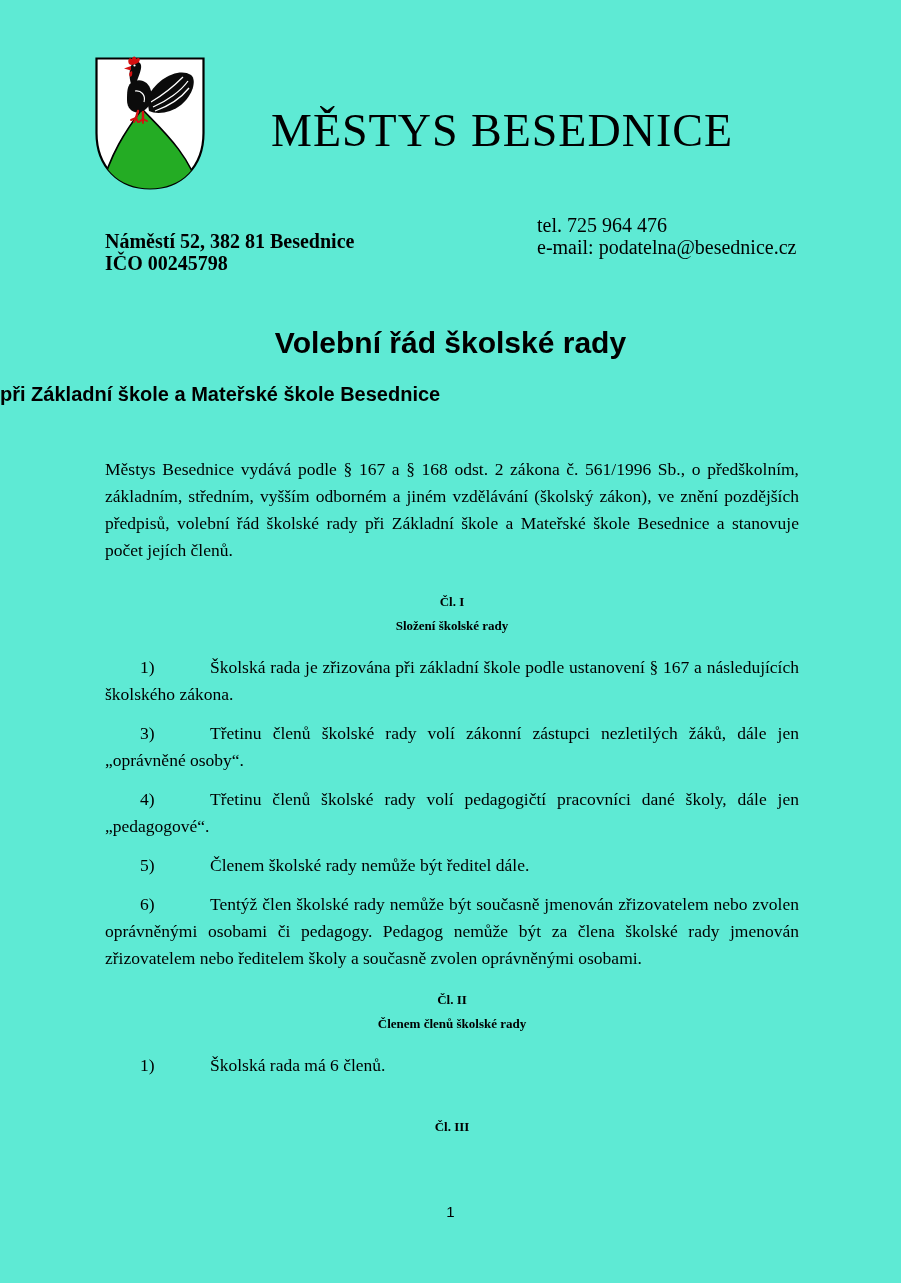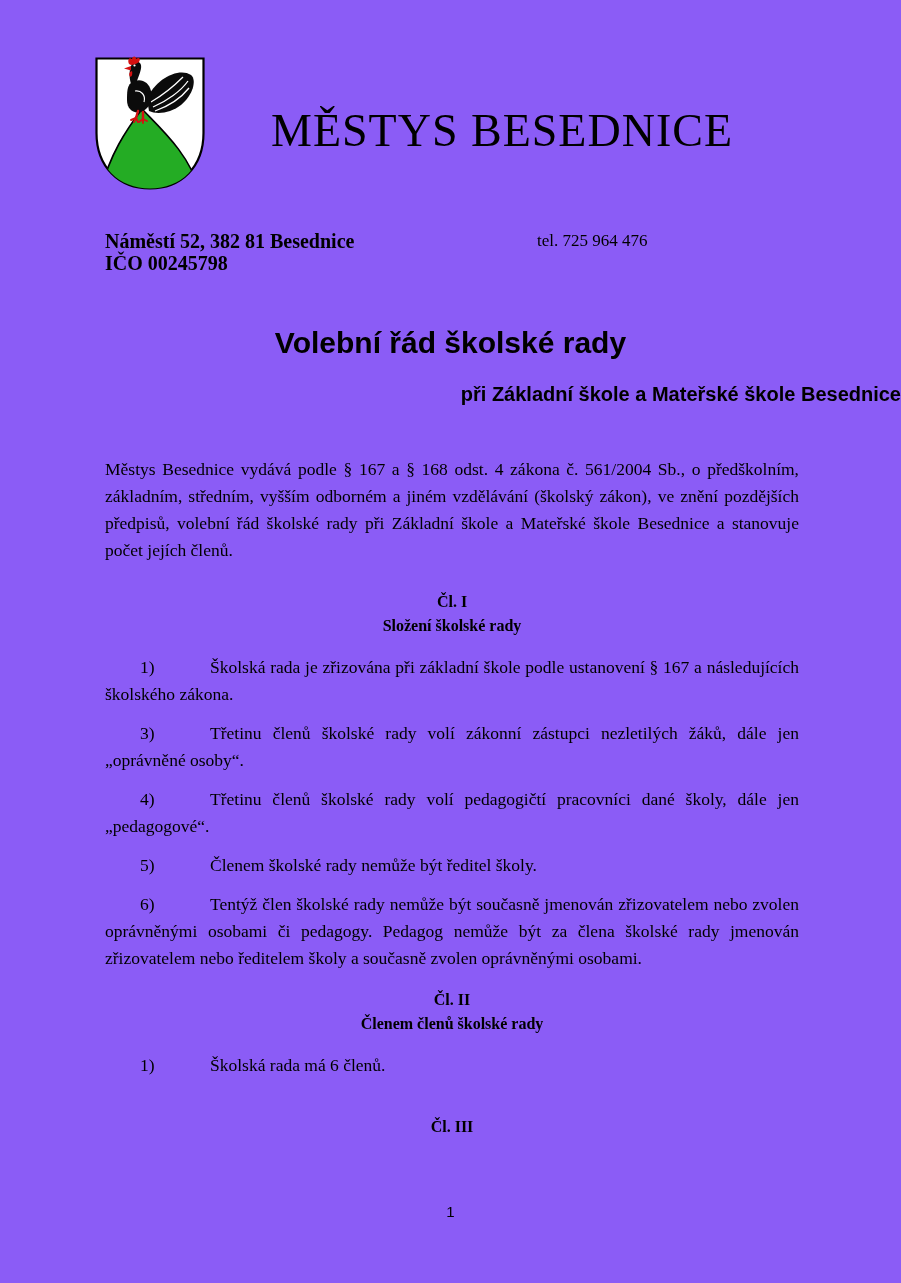--- a/index.html
+++ b/index.html
@@ -4,61 +4,61 @@
 <style>
   * { margin:0; padding:0; box-sizing:border-box; }
   html,body { background:#ffffff; }
   body {
     width:901px; height:1283px;
     font-family:"Liberation Serif", serif;
     color:#000;
     position:relative;
     overflow:hidden;
   }
-  .page { position:absolute; inset:0; background:#8b5cf6; }
+  .page { position:absolute; inset:0; background:#5eead4; }
 
   
   .coat { position:absolute; left:93px; top:55px; width:114px; height:137px; }
   .org-name {
     position:absolute; left:222px; top:104px; width:560px;
     font-family:"Liberation Serif", serif;
     font-size:46px; letter-spacing:1px; text-align:center; white-space:nowrap;
   }
 
   
   .contact-left {
     position:absolute; left:105px; top:230px;
     font-size:20px; font-weight:bold; line-height:22px;
   }
   .contact-right {
-    position:absolute; left:537px; top:230px;
-    font-size:17px; line-height:22px;
+    position:absolute; left:537px; top:214px;
+    font-size:20px; line-height:22px;
   }
 
   
   .doc-title {
     position:absolute; left:0; right:0; top:326px;
     text-align:center; font-family:"Liberation Sans", sans-serif;
     font-weight:bold; font-size:30px;
   }
   .doc-subtitle {
     position:absolute; left:0; right:0; top:383px;
-    text-align:right; font-family:"Liberation Sans", sans-serif;
+    text-align:left; font-family:"Liberation Sans", sans-serif;
     font-weight:bold; font-size:20px;
   }
 
   
   .content {
     position:absolute; left:105px; top:456px; width:694px;
     font-size:17.5px; line-height:27px;
   }
   .intro { text-align:justify; }
   .article-head {
     text-align:center; font-weight:bold;
-    font-size:16px; line-height:24px;
+    font-size:13px; line-height:24px;
     margin-top:26px; margin-bottom:16px;
   }
   .article-head.art2 { margin-top:16px; margin-bottom:16px; }
   .article-head.art3 { margin-top:36px; }
   p.item { text-align:justify; text-indent:35px; margin-top:12px; }
   p.item .num { display:inline-block; width:70px; text-indent:0; }
 
   
   .page-number {
     position:absolute; left:0; right:0; top:1203px;
@@ -112,38 +112,39 @@
   </svg>
 
   <div class="org-name">MĚSTYS BESEDNICE</div>
 
   <div class="contact-left">
     <div>Náměstí 52, 382 81 Besednice</div>
     <div>IČO 00245798</div>
   </div>
   <div class="contact-right">
     <div>tel. 725 964 476</div>
+    <div>e-mail: podatelna@besednice.cz</div>
   </div>
 
   <div class="doc-title">Volební řád školské rady</div>
   <div class="doc-subtitle">při Základní škole a Mateřské škole Besednice</div>
 
   <div class="content">
 
-    <p class="intro">Městys Besednice vydává podle § 167 a § 168 odst. 4 zákona č. 561/2004 Sb., o předškolním, základním, středním, vyšším odborném a jiném vzdělávání (školský zákon), ve znění pozdějších předpisů, volební řád školské rady při Základní škole a Mateřské škole Besednice a stanovuje počet jejích členů.</p>
+    <p class="intro">Městys Besednice vydává podle § 167 a § 168 odst. 2 zákona č. 561/1996 Sb., o předškolním, základním, středním, vyšším odborném a jiném vzdělávání (školský zákon), ve znění pozdějších předpisů, volební řád školské rady při Základní škole a Mateřské škole Besednice a stanovuje počet jejích členů.</p>
 
     <div class="article-head">
       <div>Čl. I</div>
       <div>Složení školské rady</div>
     </div>
 
     <p class="item"><span class="num">1)</span><span>Školská rada je zřizována při základní škole podle ustanovení § 167 a následujících školského zákona.</span></p>
     <p class="item"><span class="num">3)</span><span>Třetinu členů školské rady volí zákonní zástupci nezletilých žáků, dále jen „oprávněné osoby“.</span></p>
     <p class="item"><span class="num">4)</span><span>Třetinu členů školské rady volí pedagogičtí pracovníci dané školy, dále jen „pedagogové“.</span></p>
-    <p class="item"><span class="num">5)</span><span>Členem školské rady nemůže být ředitel školy.</span></p>
+    <p class="item"><span class="num">5)</span><span>Členem školské rady nemůže být ředitel dále.</span></p>
     <p class="item"><span class="num">6)</span><span>Tentýž člen školské rady nemůže být současně jmenován zřizovatelem nebo zvolen oprávněnými osobami či pedagogy. Pedagog nemůže být za člena školské rady jmenován zřizovatelem nebo ředitelem školy a současně zvolen oprávněnými osobami.</span></p>
 
     <div class="article-head art2">
       <div>Čl. II</div>
       <div>Členem členů školské rady</div>
     </div>
 
     <p class="item"><span class="num">1)</span><span>Školská rada má 6 členů.</span></p>
 
     <div class="article-head art3">

